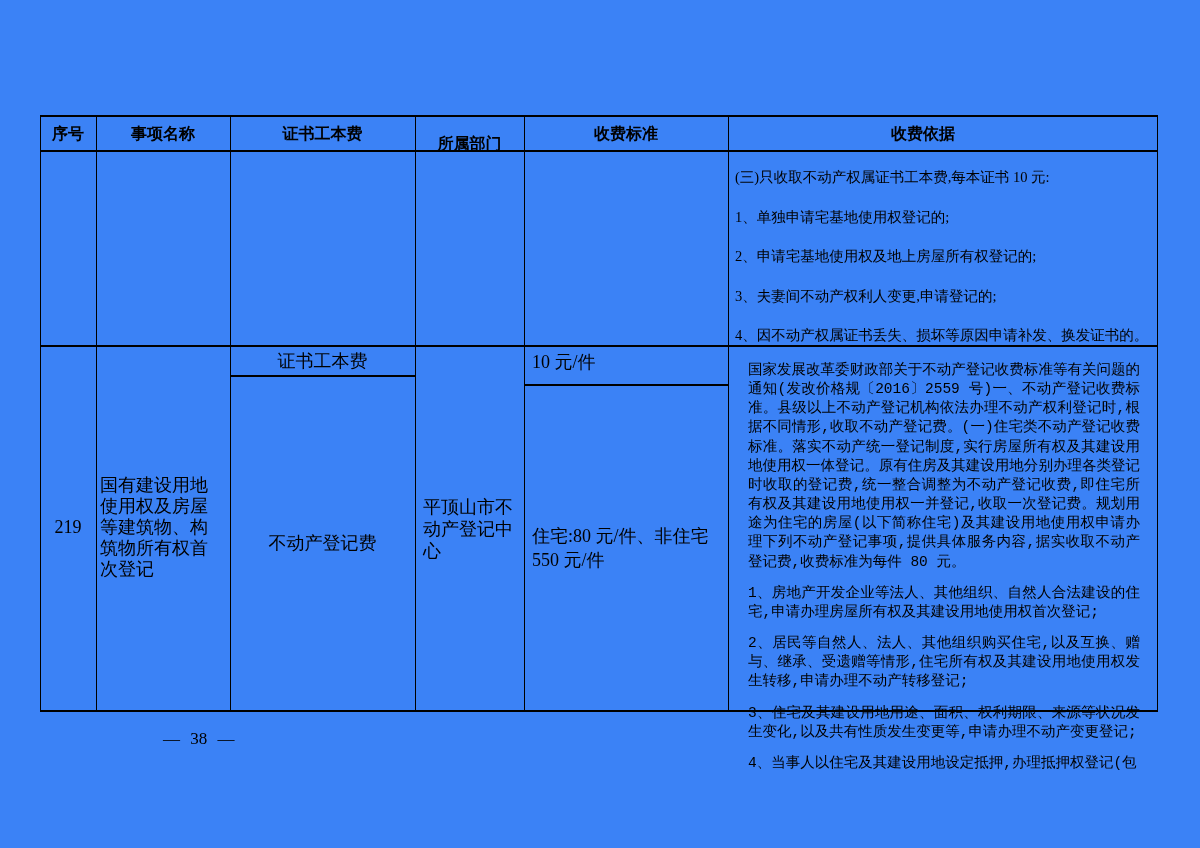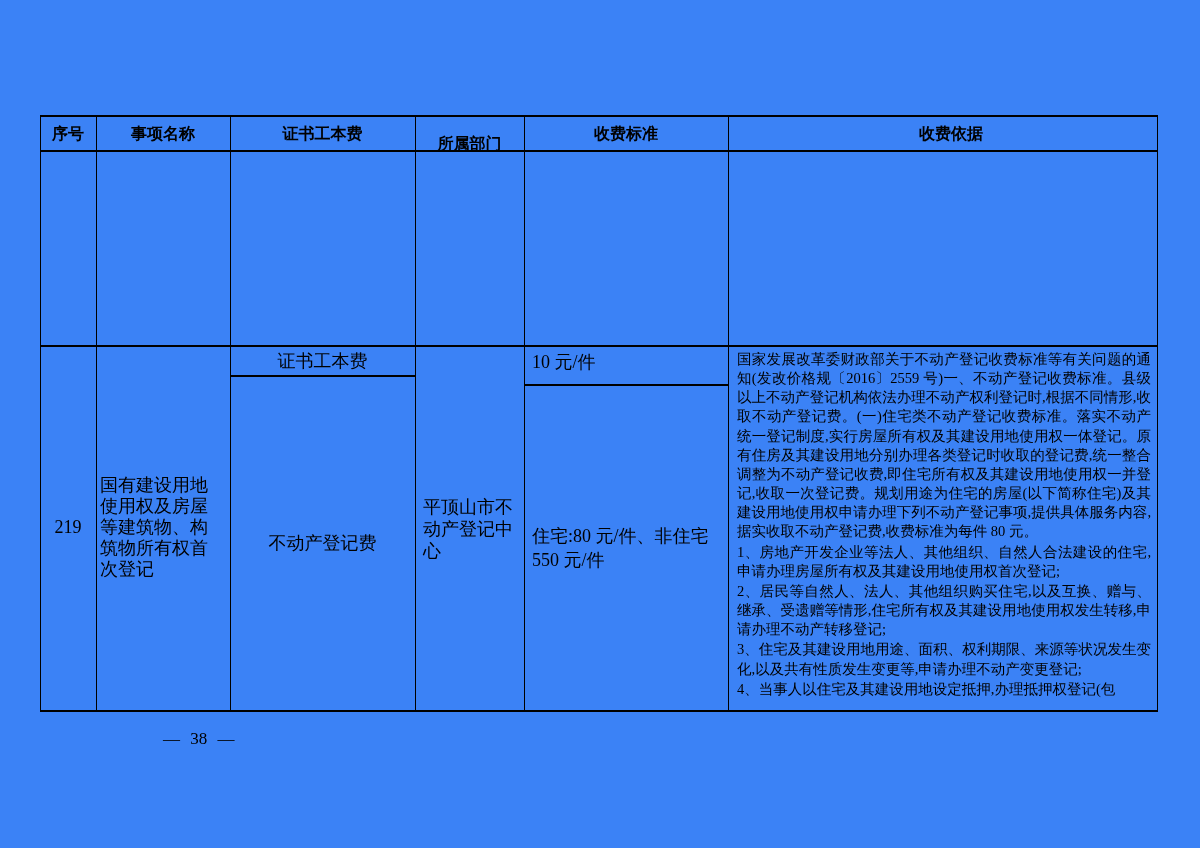--- a/index.html
+++ b/index.html
@@ -10,21 +10,21 @@
   .hl { position:absolute; height:2px; background:#000; }
   .cell { position:absolute; font-size:18px; line-height:19px; }
   .head { display:flex; align-items:center; justify-content:center;
           font-weight:bold; font-size:16px; }
   .center-cell { display:flex; align-items:center; justify-content:center; text-align:center; }
   .vcenter-col { display:flex; flex-direction:column; justify-content:center; }
   .basis-cont { padding:16px 2px 0 7px; font-size:14.5px; line-height:19.5px; }
   .basis-cont p { margin:0 0 20px 0; }
   .basis-219 { padding:2px 6px 0 8px; font-size:14.5px; line-height:19.15px;
                text-align:justify; text-align-last:left; }
-  .basis-219 p { margin:1px; }
+  .basis-219 p { margin:12px;font-family:Liberation Mono, monospace; }
   .item-name { padding:0 6px 0 4px; line-height:21px; }
   .dept { padding:0 2px 0 8px; line-height:22px; }
   .std-small { padding:6px 0 0 8px; }
   .std-big { padding:0 6px 0 8px; line-height:24px; }
   .footer { position:absolute; left:163px; top:729px; font-size:17px; word-spacing:6px; }
 </style>
 </head>
 <body>
 
 <div class="page">
@@ -44,22 +44,29 @@
     <div class="hl" style="top:230px;left:0;width:1118px;"></div>
     <div class="hl" style="top:260px;left:190px;width:186px;"></div>
     <div class="hl" style="top:269px;left:484px;width:205px;"></div>
     <div class="hl" style="top:595px;left:0;width:1118px;"></div>
 
     <div class="cell head" style="left:0;top:2px;width:56px;height:33px;">序号</div>
     <div class="cell head" style="left:56px;top:2px;width:134px;height:33px;">事项名称</div>
     <div class="cell head" style="left:190px;top:2px;width:185px;height:33px;">证书工本费</div>
     <div class="cell head" style="left:375px;top:12px;width:109px;height:33px;">所属部门</div>
     <div class="cell head" style="left:484px;top:2px;width:204px;height:33px;">收费标准</div>
-    <div class="cell head" style="left:696px;top:2px;width:430px;height:33px;">收费依据</div>
+    <div class="cell head" style="left:668px;top:2px;width:430px;height:33px;">收费依据</div>
 
+    <div class="cell basis-cont" style="left:688px;top:37px;width:421px;height:177px;">
+      <p>(三)只收取不动产权属证书工本费,每本证书 10 元:</p>
+      <p>1、单独申请宅基地使用权登记的;</p>
+      <p>2、申请宅基地使用权及地上房屋所有权登记的;</p>
+      <p>3、夫妻间不动产权利人变更,申请登记的;</p>
+      <p>4、因不动产权属证书丢失、损坏等原因申请补发、换发证书的。</p>
+    </div>
 
     <div class="cell center-cell" style="left:0;top:232px;width:56px;height:361px;">219</div>
 
     <div class="cell vcenter-col item-name" style="left:56px;top:232px;width:124px;height:361px;">
       <span>国有建设用地使用权及房屋等建筑物、构筑物所有权首次登记</span>
     </div>
 
     <div class="cell center-cell" style="left:190px;top:232px;width:185px;height:28px;">证书工本费</div>
     <div class="cell center-cell" style="left:190px;top:262px;width:185px;height:333px;">不动产登记费</div>
 

